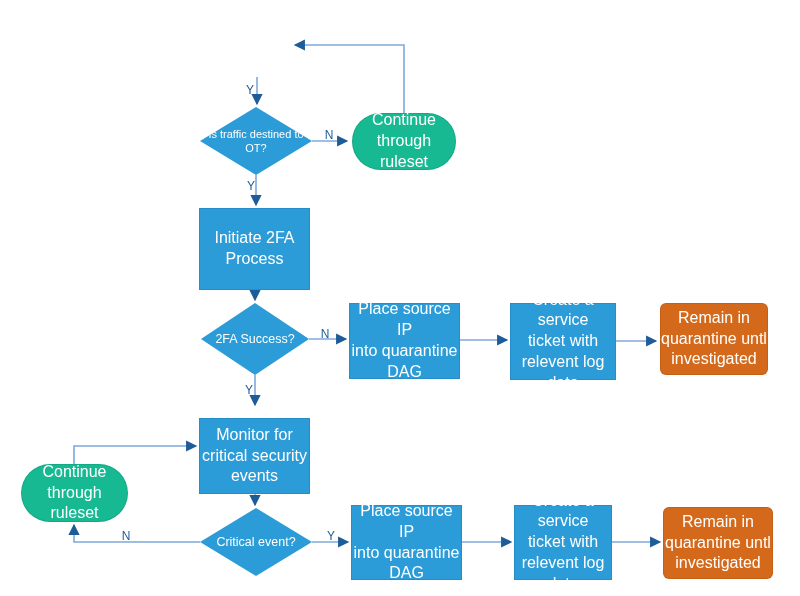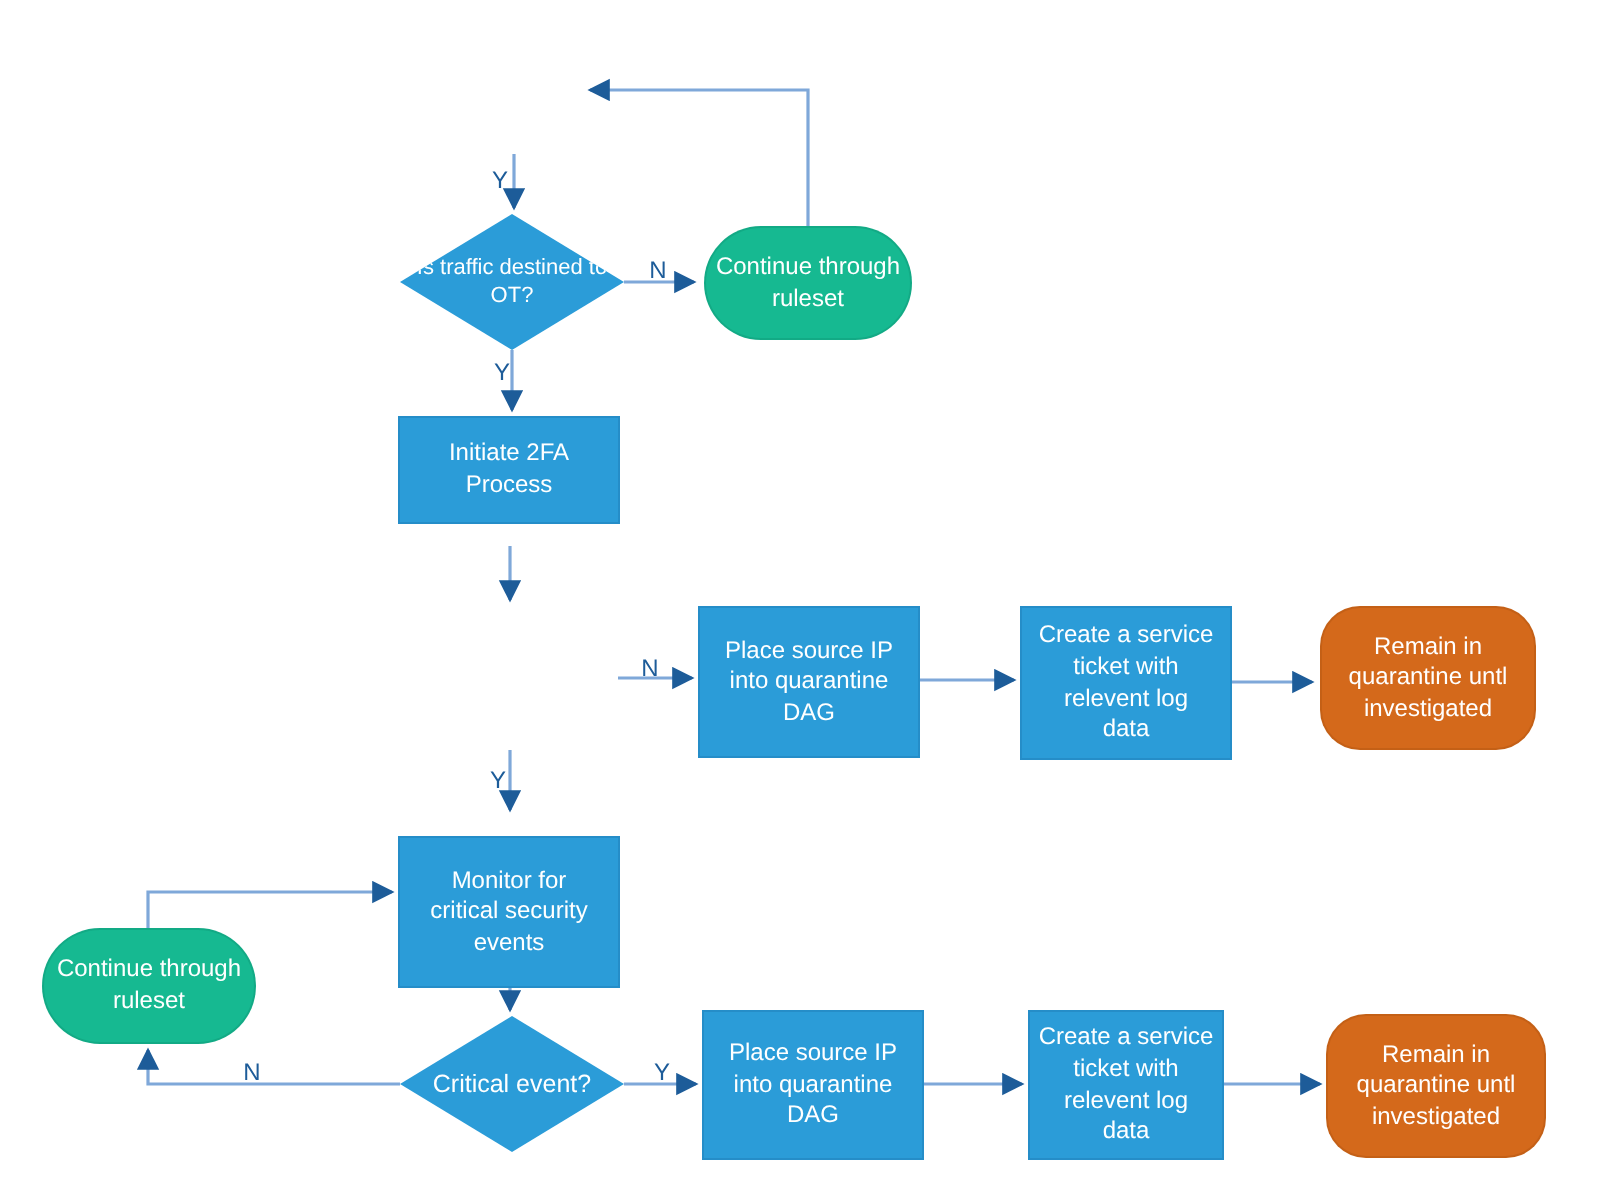--- a/index.html
+++ b/index.html
@@ -4,28 +4,28 @@
 <style>
   html,body{margin:0;padding:0;background:#ffffff;}
   .canvas{
     position:relative;width:800px;height:596px;background:var(--bg,#fff);
     font-family:"Liberation Sans",sans-serif;overflow:hidden;
   }
   svg.wires{position:absolute;left:0;top:0;pointer-events:none;}
   .wire{fill:none;stroke:var(--line,#7FA8D9);stroke-width:1.6;}
   .node{
     position:absolute;display:flex;align-items:center;justify-content:center;
-    text-align:center;color:var(--ntext,#fff);font-size:12px;line-height:1.3;
+    text-align:center;color:var(--ntext,#fff);font-size:16px;line-height:1.3;
     white-space:pre-line;box-sizing:border-box;
   }
   .process{background:var(--blue,#2B9CD8);border:1px solid rgba(10,80,130,0.18);}
   .circle{background:var(--blue,#2B9CD8);border-radius:50%;font-size:13px;border:1px solid rgba(10,80,130,0.18);}
   .decision{background:var(--blue,#2B9CD8);clip-path:polygon(50% 0,100% 50%,50% 100%,0 50%);}
   .stadium{background:var(--green,#16B991);border-radius:29px;border:1px solid rgba(0,90,65,0.15);}
-  .orange{background:var(--orange,#D4691B);border-radius:20px;border:1px solid rgba(130,55,0,0.18);}
+  .orange{background:var(--orange,#D4691B);border-radius:6px;border:1px solid rgba(130,55,0,0.18);}
   .fs11{font-size:11px;}
   .fs125{font-size:12.5px;}
   .elabel{
     position:absolute;transform:translate(-50%,-50%);
     color:var(--elabel,#1D5C99);font-size:12px;
   }
 </style>
 </head>
 <body>
 
@@ -54,23 +54,24 @@
     <path class="wire" marker-end="url(#ah)" d="M612,542 L660,542"></path>
   </svg>
 
 
   <div class="node decision fs11" style="left:200px;top:107px;width:112px;height:68px;">Is traffic destined to
 OT?</div>
 
   <div class="node stadium" style="left:352px;top:113px;width:104px;height:57px;">Continue through
 ruleset</div>
 
-  <div class="node process" style="left:199px;top:208px;width:111px;height:54px;">Initiate 2FA
+  <div class="node process" style="left:199px;top:208px;width:111px;height:82px;">Initiate 2FA
 Process</div>
 
+  <div class="node decision fs125" style="left:201px;top:303px;width:108px;height:72px;">2FA Success?</div>
 
   <div class="node process" style="left:349px;top:303px;width:111px;height:76px;">Place source IP
 into quarantine
 DAG</div>
 
   <div class="node process" style="left:510px;top:303px;width:106px;height:77px;">Create a service
 ticket with
 relevent log
 data</div>
 

